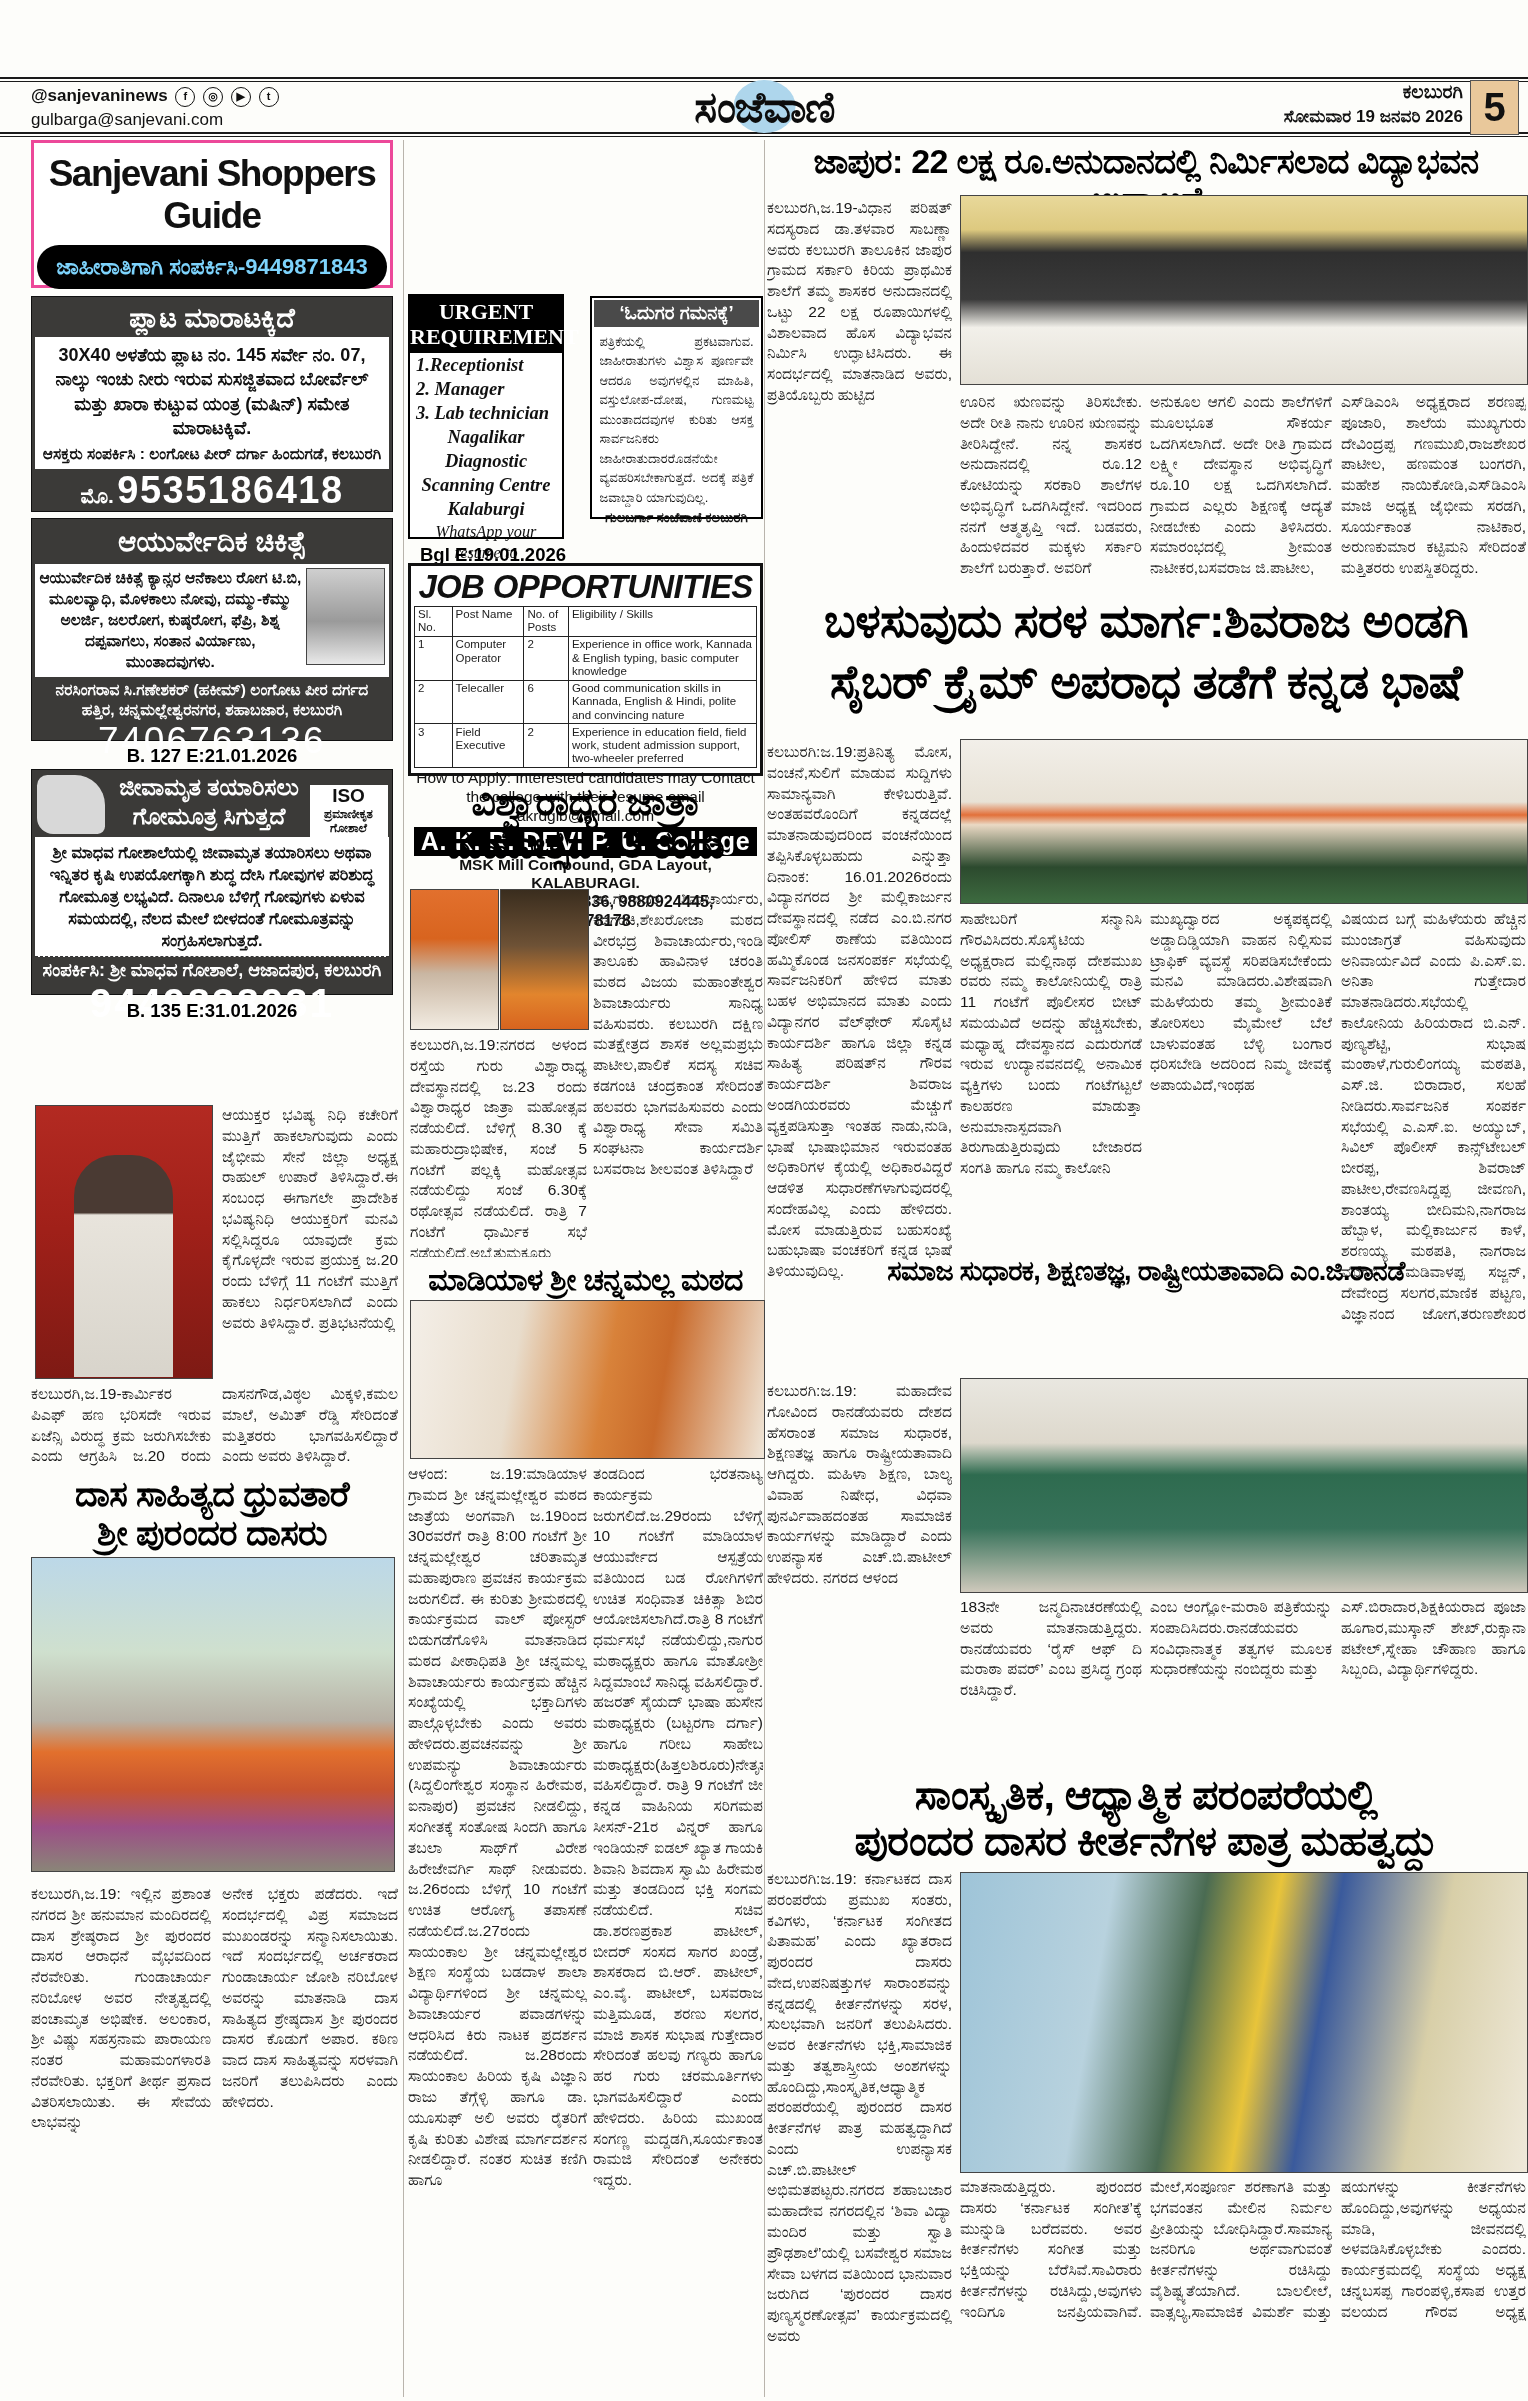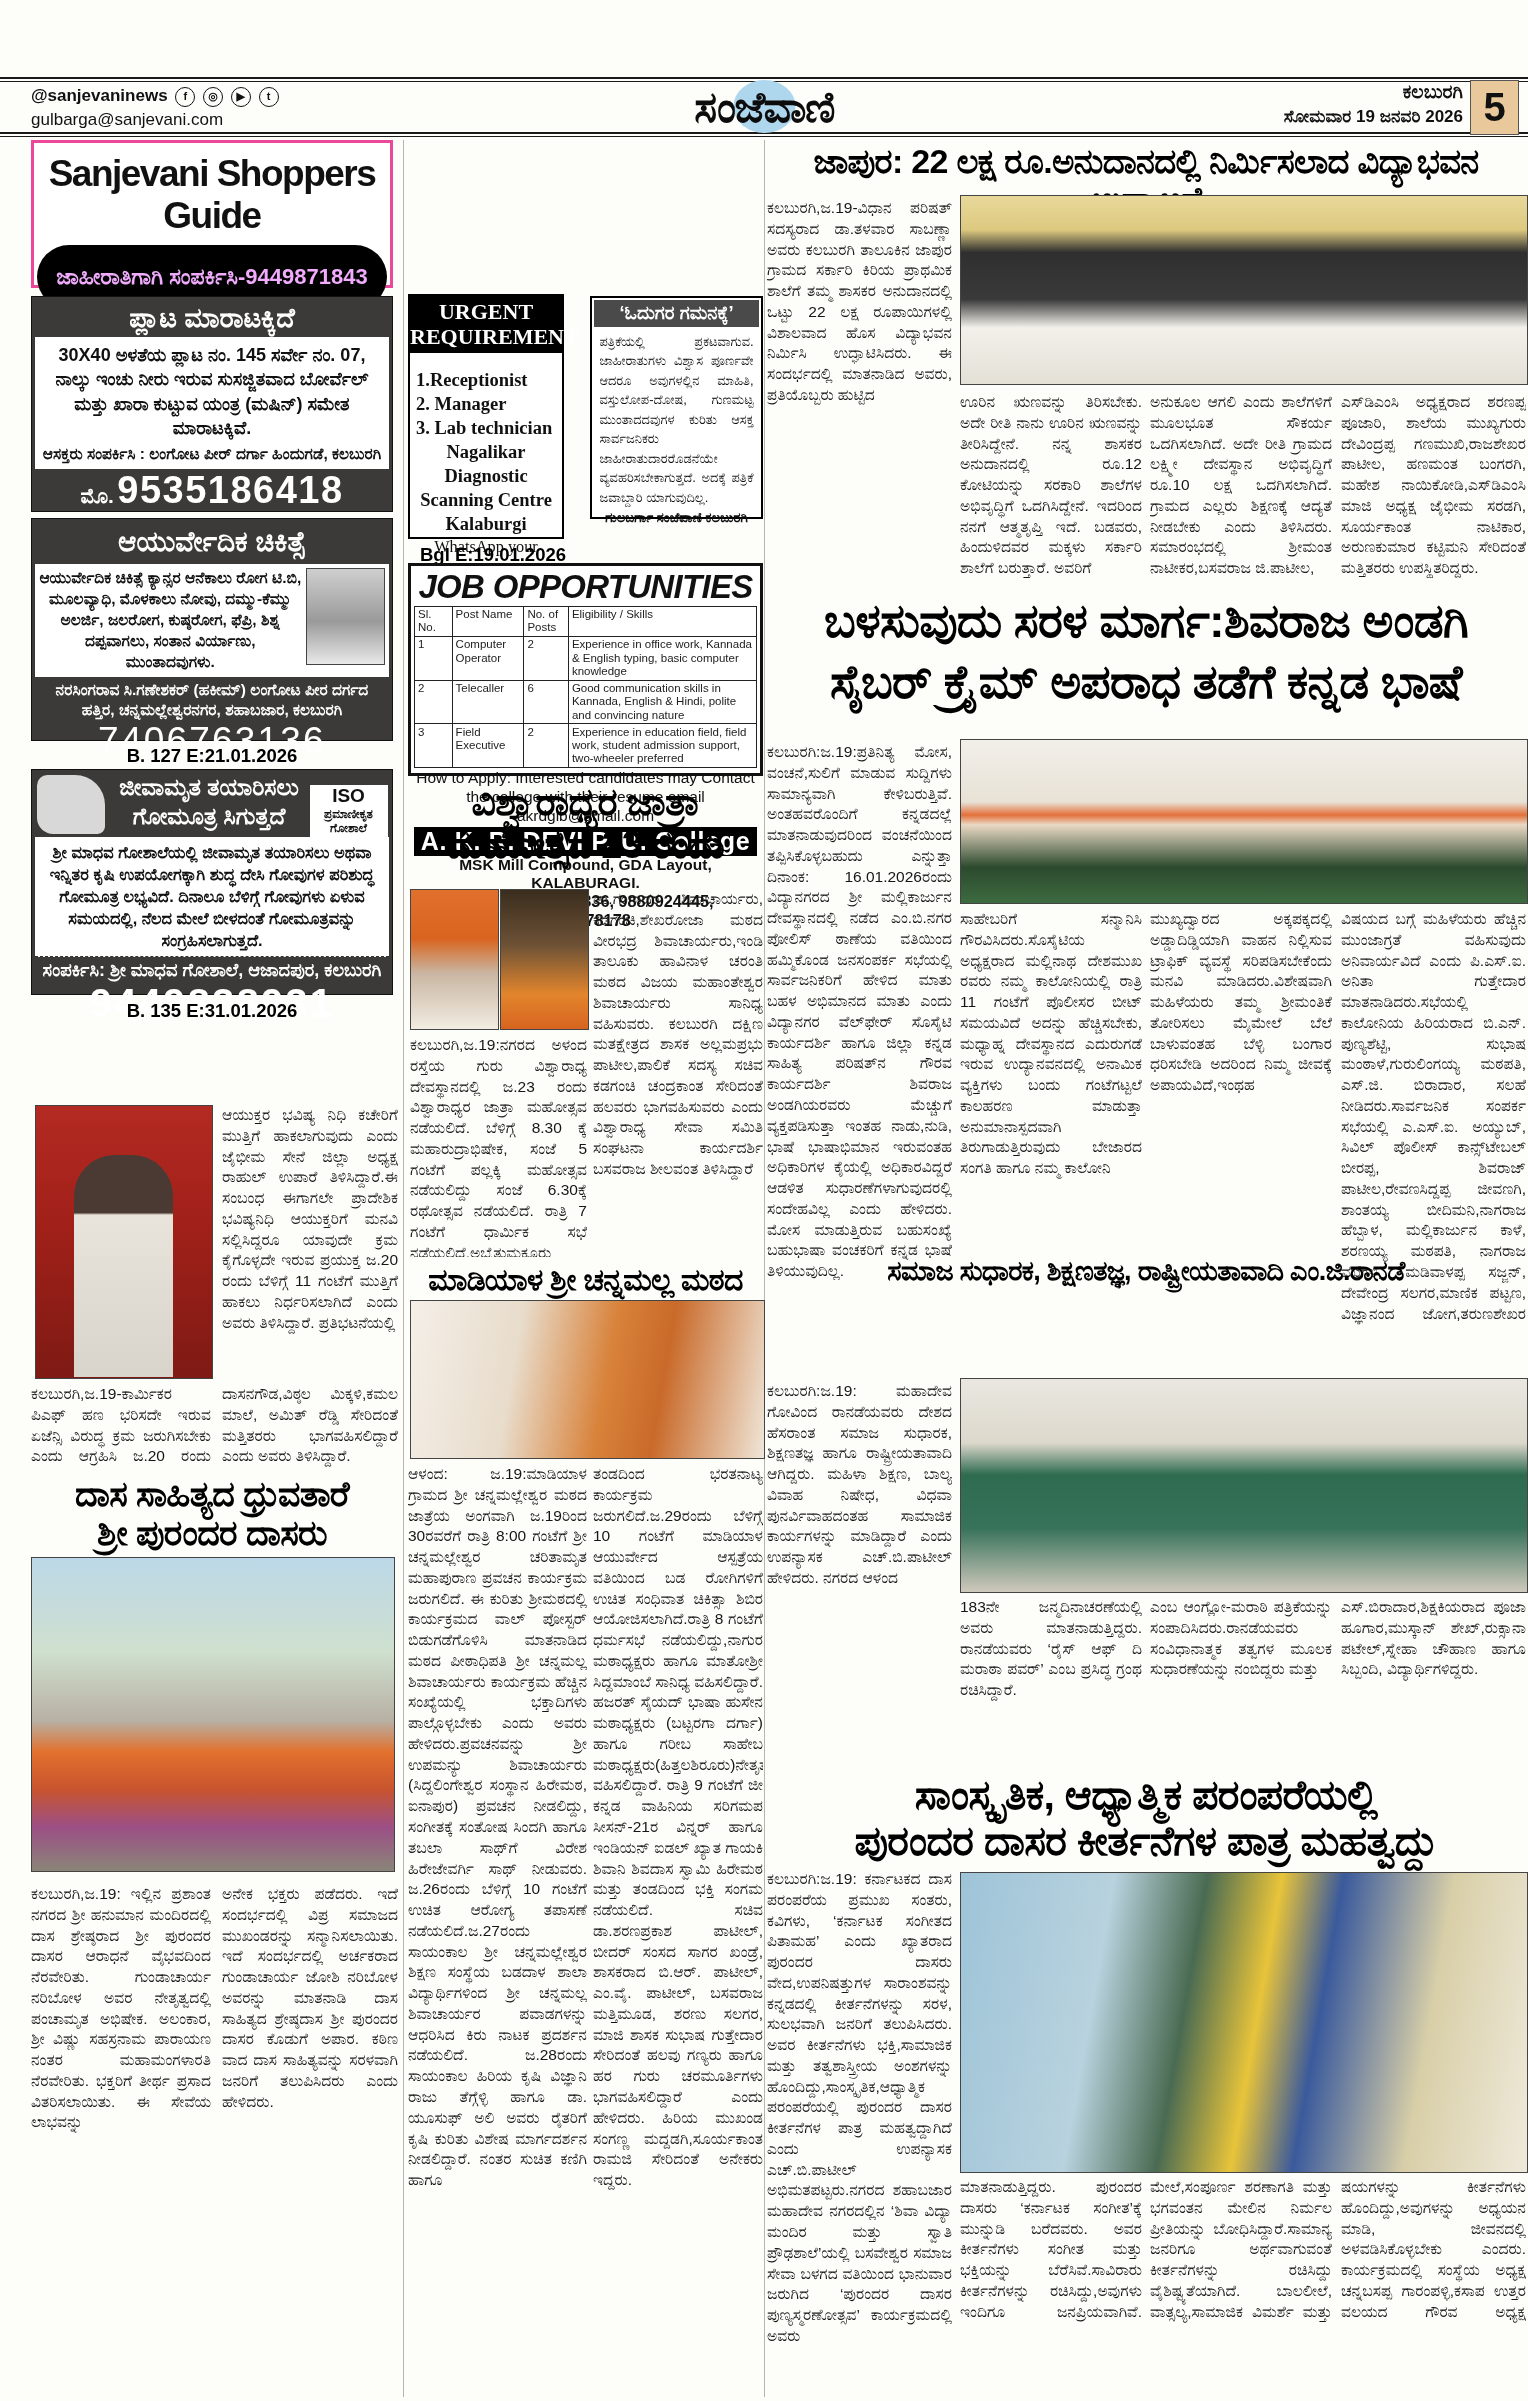--- a/index.html
+++ b/index.html
@@ -9,21 +9,21 @@
   .vline{position:absolute;width:0.7px;background:#b9b4ac;}
   .center{text-align:center;}
   .bt{font-size:15.5px;line-height:1.34;text-align:justify;color:#161616;overflow:hidden;}
   .headline{font-weight:bold;color:#000;line-height:1.12;letter-spacing:-0.7px;}
   .ad-dark{background:#3b3a38;border:1.5px solid #111;}
   .ad-head{color:#fff;font-weight:bold;text-align:center;}
   .photo{border:0.7px solid #444;overflow:hidden;}
   .tagline{font-weight:bold;font-size:18.5px;text-align:center;color:#000;}
   table.jobs{border-collapse:collapse;width:100%;font-size:11.5px;line-height:1.15;}
   table.jobs th,table.jobs td{border:1.1px solid #222;padding:1.5px 3px;text-align:left;vertical-align:top;font-weight:normal;color:#222;}
-  .pill{background:#000;color:#f0abfc;border-radius:34px;display:inline-block;padding:19px 19px;font-weight:bold;}
+  .pill{background:#000;color:#7dd3fc;border-radius:34px;display:inline-block;padding:9px 19px;font-weight:bold;}
   .icn{display:inline-block;width:18px;height:18px;border:1.5px solid #111;border-radius:50%;font-size:11px;line-height:16.3px;text-align:center;font-weight:bold;margin-left:3px;vertical-align:middle;}
 </style>
 </head>
 <body>
 
 <div id="page">
 
   <div class="hline" style="top:77px;height:2.2px;"></div>
   <div class="hline" style="top:81px;height:0.7px;"></div>
   <div class="hline" style="top:132px;height:2.2px;"></div>
@@ -118,21 +118,21 @@
   </div>
   <div class="abs photo" style="left:31px;top:1557px;width:362px;height:313px;background:linear-gradient(180deg,#bcd8e8 0%,#cfe0ce 30%,#b7b0a4 52%,#e2702d 62%,#c8542f 74%,#9c4f86 86%,#8a8578 100%);"></div>
   <div class="abs bt" style="left:31px;top:1884px;width:180px;height:513px;">ಕಲಬುರಗಿ,ಜ.19: ಇಲ್ಲಿನ ಪ್ರಶಾಂತ ನಗರದ ಶ್ರೀ ಹನುಮಾನ ಮಂದಿರದಲ್ಲಿ ದಾಸ ಶ್ರೇಷ್ಠರಾದ ಶ್ರೀ ಪುರಂದರ ದಾಸರ ಆರಾಧನೆ ವೈಭವದಿಂದ ನೆರವೇರಿತು. ಗುಂಡಾಚಾರ್ಯ ನರಿಬೋಳ ಅವರ ನೇತೃತ್ವದಲ್ಲಿ ಪಂಚಾಮೃತ ಅಭಿಷೇಕ. ಅಲಂಕಾರ, ಶ್ರೀ ವಿಷ್ಣು ಸಹಸ್ರನಾಮ ಪಾರಾಯಣ ನಂತರ ಮಹಾಮಂಗಳಾರತಿ ನೆರವೇರಿತು. ಭಕ್ತರಿಗೆ ತೀರ್ಥ ಪ್ರಸಾದ ವಿತರಿಸಲಾಯಿತು. ಈ ಸೇವೆಯ ಲಾಭವನ್ನು</div>
   <div class="abs bt" style="left:222px;top:1884px;width:176px;height:513px;">ಅನೇಕ ಭಕ್ತರು ಪಡೆದರು. ಇದೆ ಸಂದರ್ಭದಲ್ಲಿ ವಿಪ್ರ ಸಮಾಜದ ಮುಖಂಡರನ್ನು ಸನ್ಮಾನಿಸಲಾಯಿತು. ಇದೆ ಸಂದರ್ಭದಲ್ಲಿ ಅರ್ಚಕರಾದ ಗುಂಡಾಚಾರ್ಯ ಜೋಶಿ ನರಿಬೋಳ ಅವರನ್ನು ಮಾತನಾಡಿ ದಾಸ ಸಾಹಿತ್ಯದ ಶ್ರೇಷ್ಠದಾಸ ಶ್ರೀ ಪುರಂದರ ದಾಸರ ಕೊಡುಗೆ ಅಪಾರ. ಕಠಿಣ ವಾದ ದಾಸ ಸಾಹಿತ್ಯವನ್ನು ಸರಳವಾಗಿ ಜನರಿಗೆ ತಲುಪಿಸಿದರು ಎಂದು ಹೇಳಿದರು.</div>
 
   <div class="abs" style="left:408px;top:294px;width:156px;height:245px;border:2.2px solid #000;background:#fff;box-sizing:border-box;">
     <div style="background:#000;color:#fff;text-align:center;font-family:'Liberation Serif',serif;font-weight:bold;font-size:22px;line-height:1.15;padding:3px 0;">
       <div>URGENT</div>
       <div>REQUIREMENT</div>
     </div>
-    <div style="padding:15px 6px;font-family:'Liberation Serif',serif;font-weight:bold;font-size:18.5px;line-height:1.3;">
+    <div style="padding:0 6px;font-family:'Liberation Serif',serif;font-weight:bold;font-size:18.5px;line-height:1.3;font-style:italic;">
       <div>1.Receptionist</div>
       <div>2. Manager</div>
       <div>3. Lab technician</div>
       <div class="center">Nagalikar Diagnostic</div>
       <div class="center">Scanning Centre</div>
       <div class="center">Kalaburgi</div>
       <div class="center" style="font-weight:normal;font-size:16.3px;">WhatsApp your resume to</div>
     </div>
     <div style="background:#000;color:#fff;text-align:center;font-weight:bold;font-size:20px;padding:3px 0;">9342253321 / 9342754222</div>
   </div>

